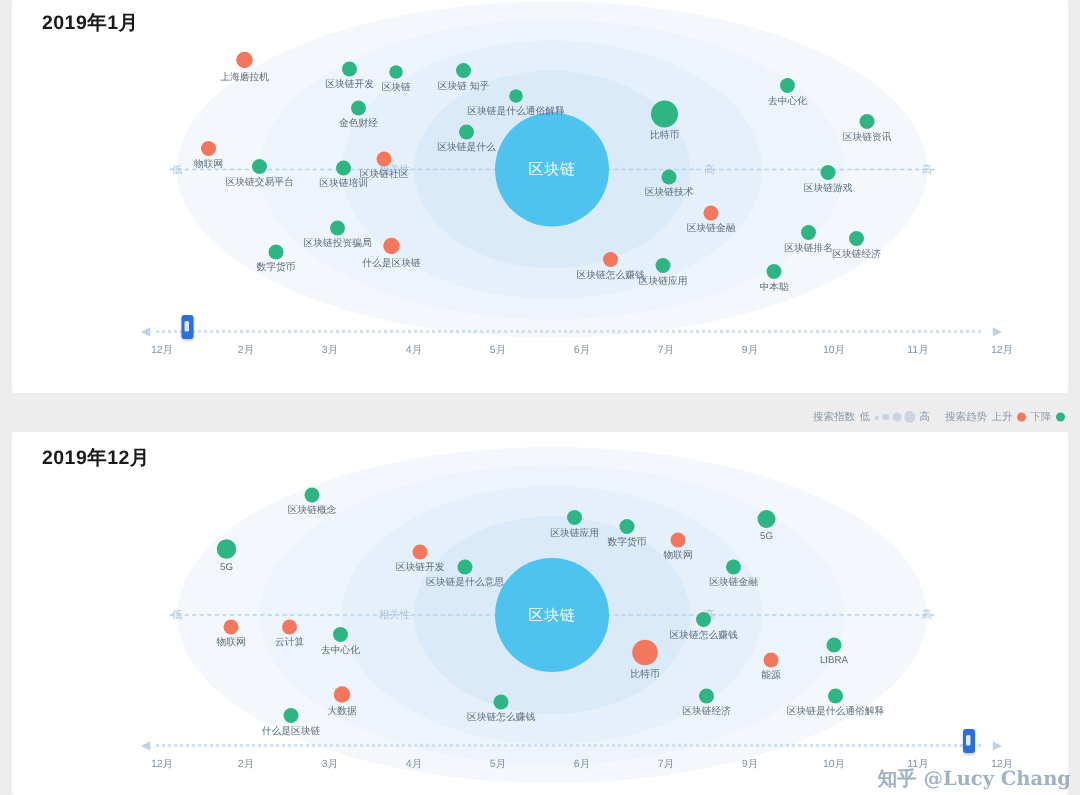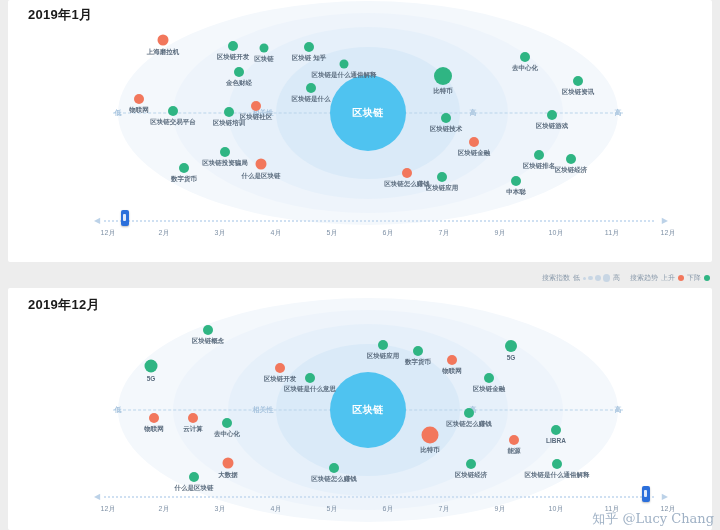--- a/index.html
+++ b/index.html
@@ -18,21 +18,21 @@
   #panel-2{top:288px;height:242px;}
 
   .panel-title{
     position:absolute;left:20px;top:6px;
     font-size:13px;font-weight:bold;color:#1a1a1a;
     letter-spacing:.3px;
   }
   #panel-2 .panel-title{top:8px;}
 
   
-  .stage{position:absolute;left:0;right:0;top:0;bottom:0;font-weight:bold;}
+  .stage{position:absolute;left:0;right:0;top:0;bottom:0;}
 
   
   .ring{
     position:absolute;border-radius:50%;
     transform:translate(-50%,-50%);
     pointer-events:none;
   }
   .ring.r1{background:#f4f8fc;}
   .ring.r2{background:#eef4fb;}
   .ring.r3{background:#e6f0fa;}
@@ -115,20 +115,21 @@
   .lg-dot{width:6px;height:6px;border-radius:50%;}
   .lg-dot.up{background:#f2775c;}
   .lg-dot.down{background:#2fb583;}
 
   
   .watermark{
     position:absolute;right:6px;bottom:2px;
     font-size:13px;color:#8fa4bb;opacity:.85;
     font-family:"DejaVu Serif","Liberation Serif",serif;
     white-space:nowrap;
+    font-weight:bold;
   }
 </style>
 </head>
 <body>
 
 <section class="panel" id="panel-1">
   <div class="panel-title">2019年1月</div>
   <div class="stage" id="stage-1">
       <div class="ring r1" style="width: 500px; height: 224px; left: 360px; top: 113px;"></div>
       <div class="ring r2" style="width: 390px; height: 200px; left: 360px; top: 113px;"></div>

